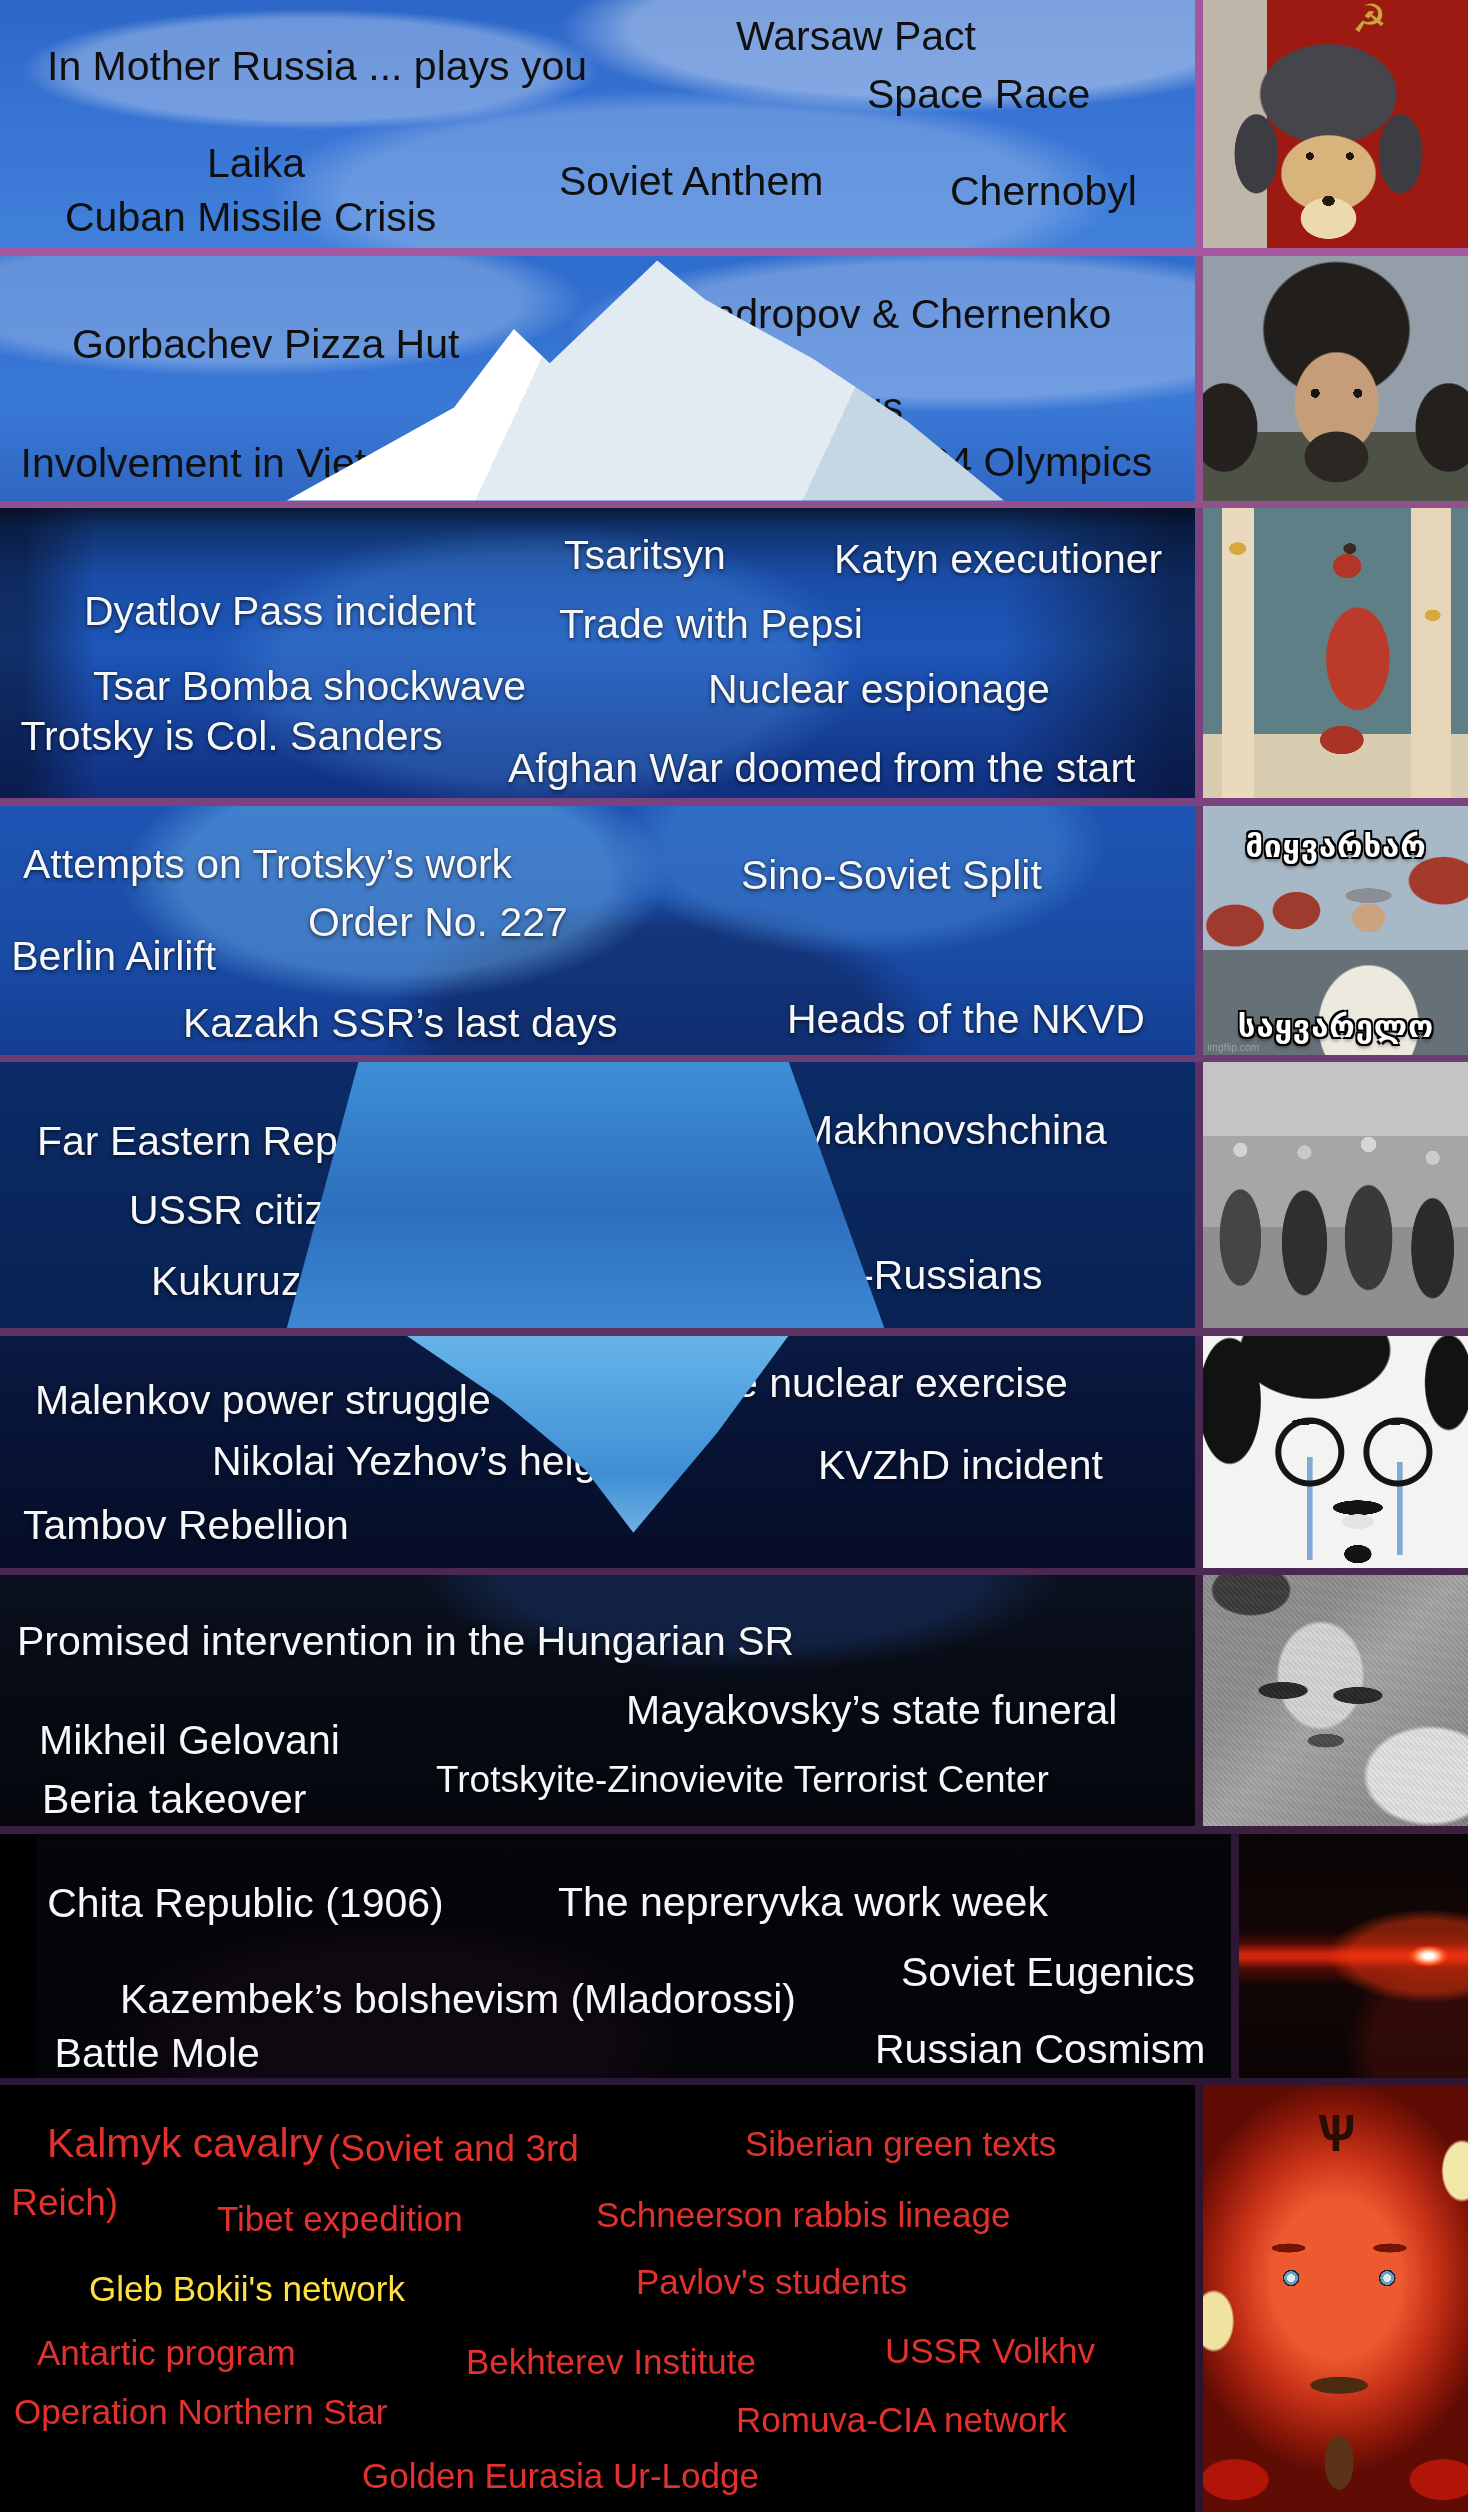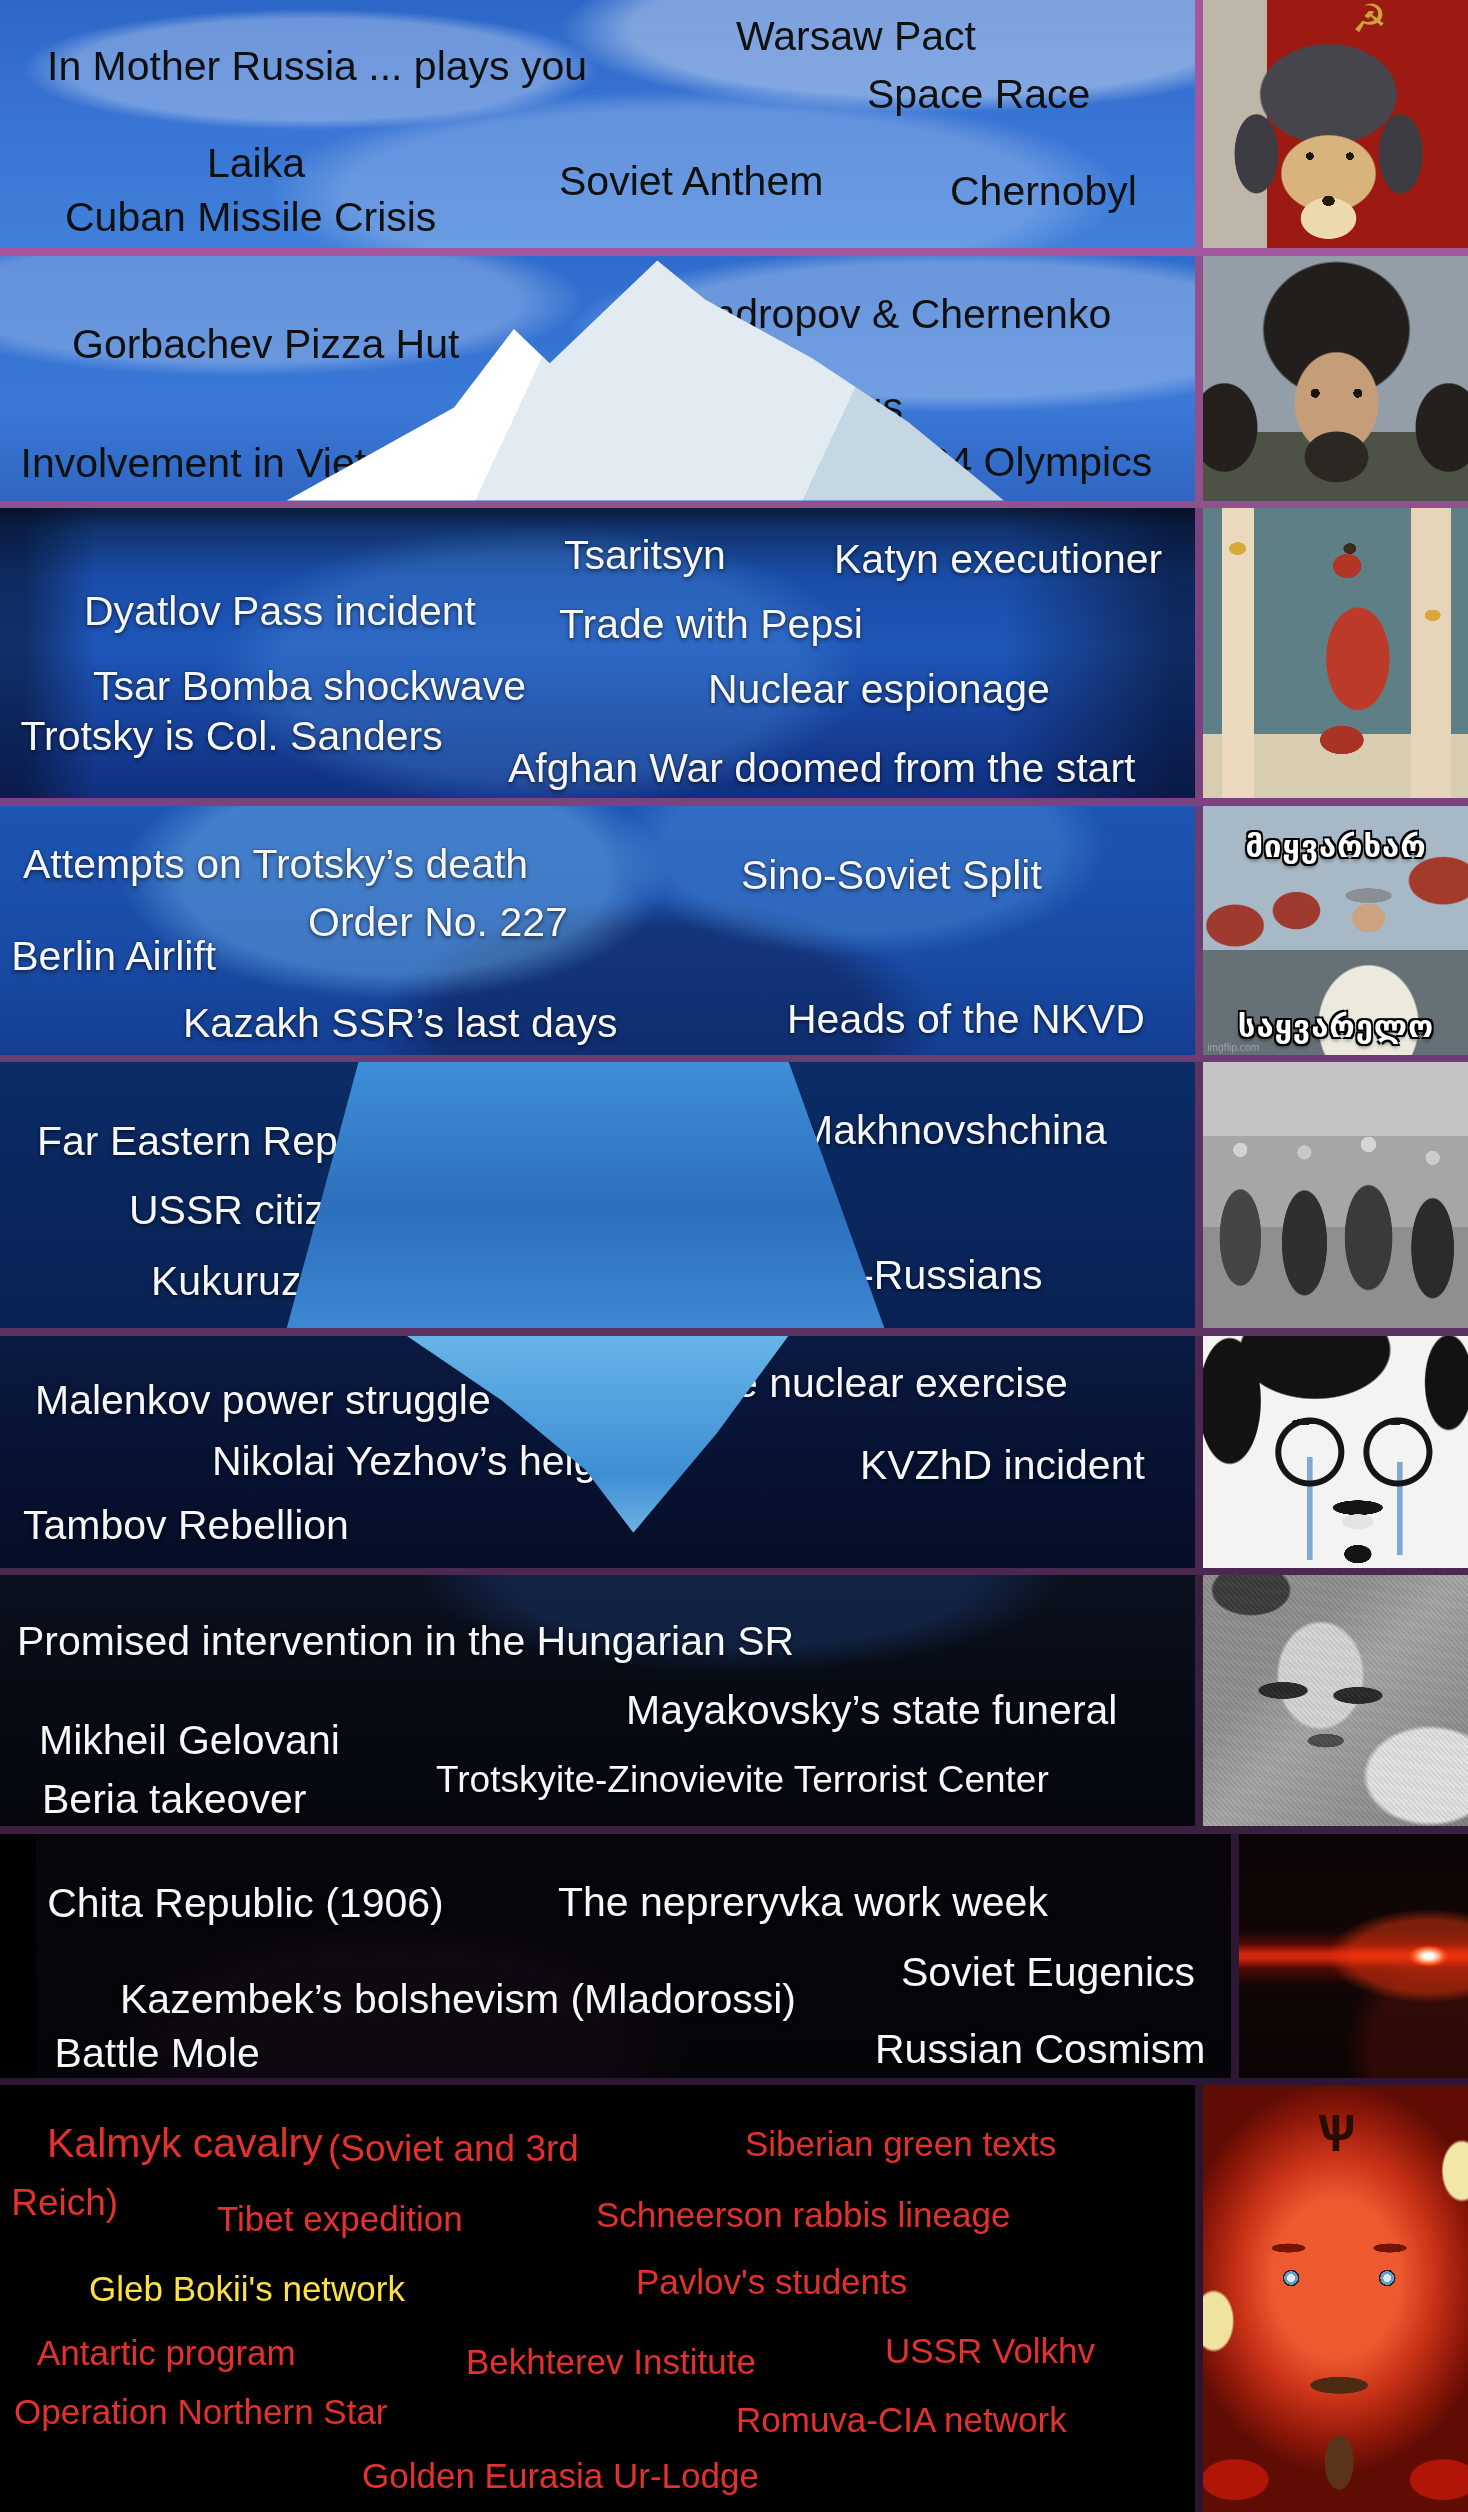--- a/index.html
+++ b/index.html
@@ -192,21 +192,21 @@
         <span class="label" style="left: 708px; top: 160px; font-size: 41px; color: rgb(245, 247, 250);">Nuclear espionage</span>
         <span class="label" style="left: 20.5px; top: 207px; font-size: 41px; color: rgb(245, 247, 250);">Trotsky is Col. Sanders</span>
         <span class="label" style="left: 508px; top: 239px; font-size: 41px; color: rgb(245, 247, 250);">Afghan War doomed from the start</span>
       </div>
     <div class="vline" style="background: rgb(122, 67, 128);"></div>
     <div class="art img-devil"></div>
   </div>
     <div class="divider" style="background: rgb(122, 67, 128);"></div>
     <div class="tier" style="height: 249px;">
     <div class="main bg-4 lt">
-        <span class="label" style="left: 23px; top: 37px; font-size: 41px; color: rgb(245, 247, 250);">Attempts on Trotsky’s death</span>
+        <span class="label" style="left: 23px; top: 37px; font-size: 41px; color: rgb(245, 247, 250);">Attempts on Trotsky’s work</span>
         <span class="label" style="left: 741px; top: 48px; font-size: 41px; color: rgb(245, 247, 250);">Sino-Soviet Split</span>
         <span class="label" style="left: 308px; top: 95px; font-size: 41px; color: rgb(245, 247, 250);">Order No. 227</span>
         <span class="label" style="left: 11.2px; top: 129px; font-size: 41px; color: rgb(245, 247, 250);">Berlin Airlift</span>
         <span class="label" style="left: 787px; top: 192px; font-size: 41px; color: rgb(245, 247, 250);">Heads of the NKVD</span>
         <span class="label" style="left: 183px; top: 196px; font-size: 41px; color: rgb(245, 247, 250);">Kazakh SSR’s last days</span>
       </div>
     <div class="vline" style="background: rgb(108, 61, 114);"></div>
     <div class="art img-stalin">
         <span class="cap cap-top">მიყვარხარ</span>
         <span class="cap cap-bottom">საყვარელო</span>
@@ -225,21 +225,21 @@
       </div>
     <div class="vline" style="background: rgb(92, 50, 99);"></div>
     <div class="art img-group"></div>
   </div>
     <div class="divider" style="background: rgb(92, 50, 99);"></div>
     <div class="tier" style="height: 232px;">
     <div class="main bg-6 lt">
         <span class="label" style="left: 596px; top: 26px; font-size: 41px; color: rgb(245, 247, 250);">Totskoye nuclear exercise</span>
         <span class="label" style="left: 35px; top: 43px; font-size: 41px; color: rgb(245, 247, 250);">Malenkov power struggle</span>
         <span class="label" style="left: 212px; top: 104px; font-size: 41px; color: rgb(245, 247, 250);">Nikolai Yezhov’s height</span>
-        <span class="label" style="left: 818px; top: 108px; font-size: 41px; color: rgb(245, 247, 250); margin-left: 42px;">KVZhD incident</span>
+        <span class="label" style="left: 818px; top: 108px; font-size: 41px; color: rgb(245, 247, 250);">KVZhD incident</span>
         <span class="label" style="left: 23px; top: 168px; font-size: 41px; color: rgb(245, 247, 250);">Tambov Rebellion</span>
       </div>
     <div class="vline" style="background: rgb(75, 40, 82);"></div>
     <div class="art img-wojak"></div>
   </div>
     <div class="divider" style="background: rgb(75, 40, 82);"></div>
     <div class="tier" style="height: 251px;">
     <div class="main bg-7 lt">
         <span class="label" style="left: 17px; top: 45px; font-size: 41px; color: rgb(245, 247, 250);">Promised intervention in the Hungarian SR</span>
         <span class="label" style="left: 626px; top: 114px; font-size: 41px; color: rgb(245, 247, 250);">Mayakovsky’s state funeral</span>

